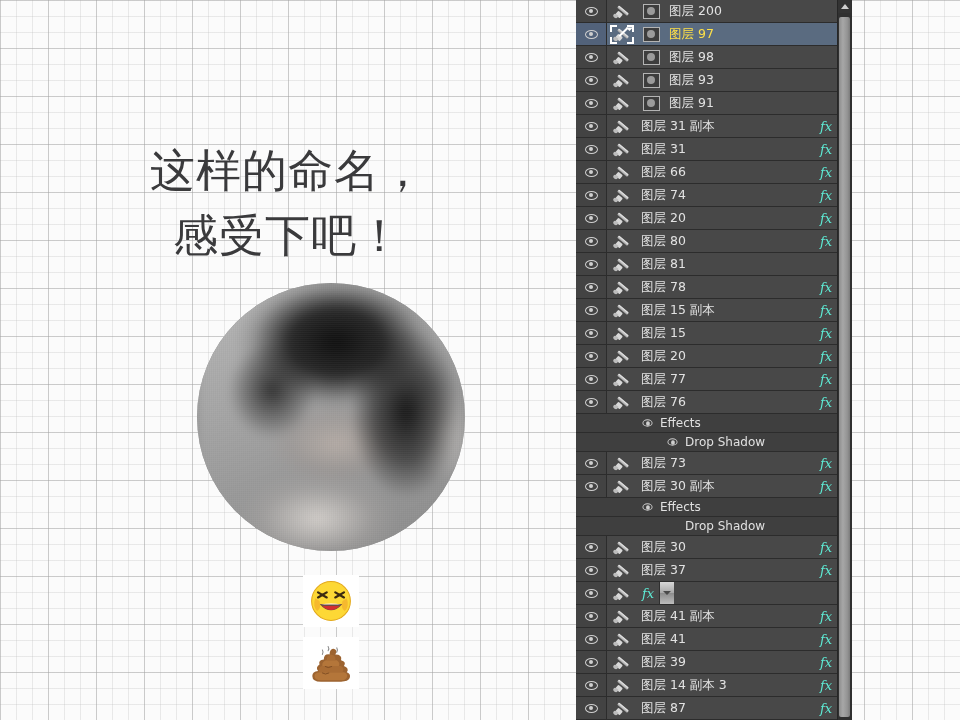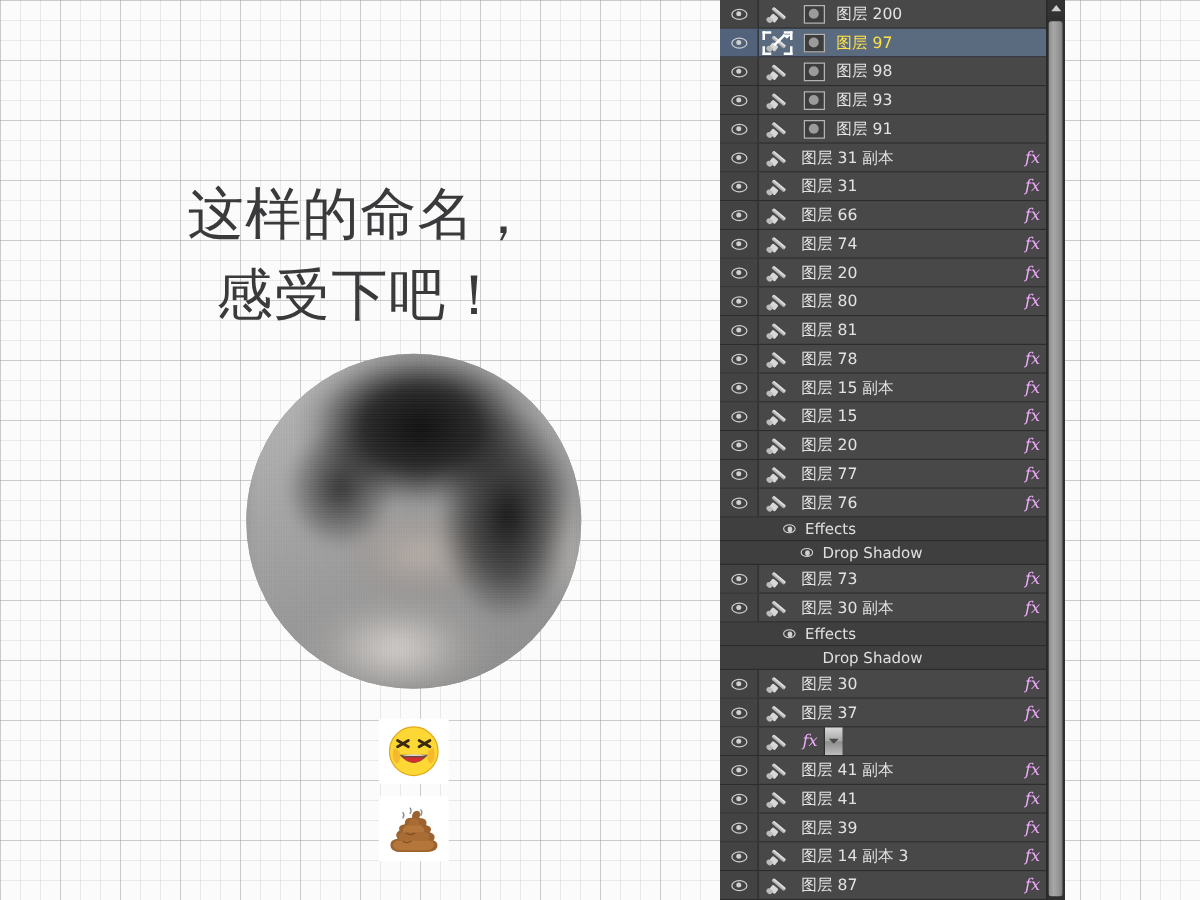--- a/index.html
+++ b/index.html
@@ -273,21 +273,21 @@
   }
   .layer-row.selected .col-name { color: #fde047; }
 
   .col-fx {
     flex: 0 0 22px;
     width: 22px; height: 100%;
     display: flex; align-items: center; justify-content: center;
     font-family: "DejaVu Serif", "Liberation Serif", serif;
     font-style: italic;
     font-size: 13px;
-    color: #f0abfc;
+    color: #5eead4;
   }
   .col-fx.empty { color: transparent; }
 
   .col-expand {
     flex: 0 0 14px;
     width: 14px; height: 100%;
     display: flex; align-items: center; justify-content: center;
     background: linear-gradient(180deg, #d8d8d8 0%, #a9a9a9 48%, #8e8e8e 52%, #bdbdbd 100%);
     border-left: 1px solid #2f2f2f;
   }
@@ -306,22 +306,22 @@
     display: flex; align-items: center; justify-content: center;
     width: 15px;
   }
   .sub-label {
     font-size: 12px;
     color: #e0e0e0;
     padding-left: 5px;
     white-space: nowrap;
     font-family: "DejaVu Sans", "Liberation Sans", sans-serif;
   }
-  .sub-indent-1 { padding-left: 48px; }
-  .sub-indent-2 { padding-left: 62px; }
+  .sub-indent-1 { padding-left: 64px; }
+  .sub-indent-2 { padding-left: 89px; }
   .sub-row-inner { display: flex; align-items: center; height: 100%; }
 
   
   #panel-scrollbar {
     position: absolute;
     right: 0; top: 0;
     width: 14px; height: 720px;
     background: #303030;
     border-left: 1px solid #262626;
   }

